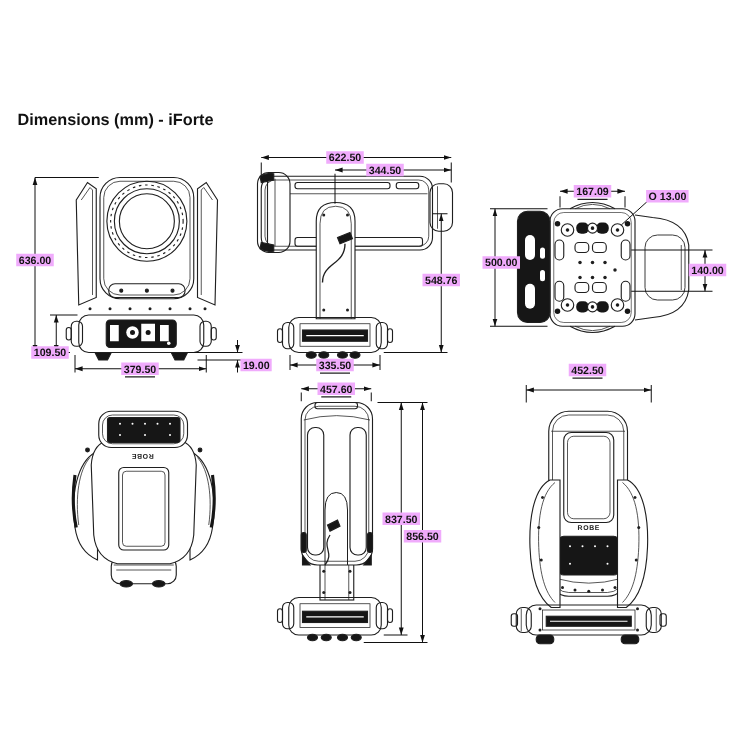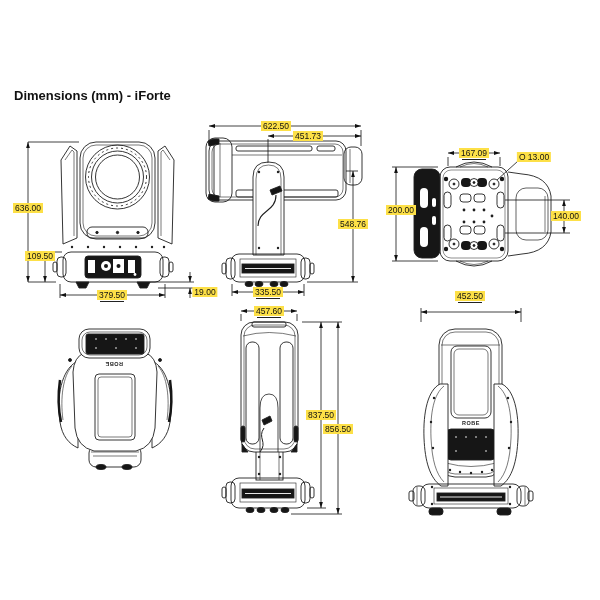--- a/index.html
+++ b/index.html
@@ -1,21 +1,21 @@
 <!DOCTYPE html>
 <html><head>
 <meta charset="utf-8">
 <style>
   html,body{margin:0;padding:0;background:#fff;}
   .canvas{position:relative;width:600px;height:600px;background:#fff;
           font-family:"Liberation Sans",sans-serif;overflow:hidden;}
   .title{position:absolute;left:14px;top:88px;font-size:13px;font-weight:700;color:#111;text-align:center;}
   svg{position:absolute;left:0;top:0;}
   .dim{position:absolute;transform:translate(-50%,-50%);font-size:8.5px;line-height:10px;
-       color:#111;background:#fde047;padding:0 2px;white-space:nowrap;z-index:5;}
+       color:#111;background:#f0abfc;padding:0 2px;white-space:nowrap;z-index:5;font-weight:bold;}
   .ul::after{content:"";position:absolute;left:3px;right:3px;bottom:-2px;border-bottom:1px solid #222;}
   .logo{position:absolute;transform:translate(-50%,-50%);font-size:5.5px;font-weight:700;
         letter-spacing:.5px;color:#222;z-index:4;}
   .logo.flip{transform:translate(-50%,-50%) rotate(180deg);}
 </style>
 </head>
 <body>
 
 <div class="canvas">
 
@@ -372,32 +372,32 @@
 
       <g stroke="#111" stroke-width="0.8">
         <line x1="421" y1="308" x2="421" y2="322"></line>
         <line x1="521" y1="308" x2="521" y2="322"></line>
         <line x1="421" y1="312" x2="521" y2="312" marker-start="url(#ar)" marker-end="url(#ar)"></line>
       </g>
     </g>
   </svg>
 
   <span class="dim" style="left:28px;top:208px">636.00</span>
-  <span class="dim" style="left:40px;top:256px">109.50</span>
+  <span class="dim" style="left:40px;top:282px">109.50</span>
   <span class="dim ul" style="left:112px;top:295px">379.50</span>
   <span class="dim" style="left:205px;top:292px">19.00</span>
 
   <span class="dim" style="left:276px;top:126px">622.50</span>
-  <span class="dim" style="left:308px;top:136px">451.73</span>
+  <span class="dim" style="left:308px;top:136px">344.50</span>
   <span class="dim" style="left:353px;top:224px">548.76</span>
   <span class="dim ul" style="left:268px;top:292px">335.50</span>
 
   <span class="dim ul" style="left:474px;top:153px">167.09</span>
   <span class="dim" style="left:534px;top:157px">O 13.00</span>
-  <span class="dim" style="left:401px;top:210px">200.00</span>
+  <span class="dim" style="left:401px;top:210px">500.00</span>
   <span class="dim" style="left:566px;top:216px">140.00</span>
 
   <span class="dim ul" style="left:269px;top:311px">457.60</span>
   <span class="dim" style="left:321px;top:415px">837.50</span>
   <span class="dim" style="left:338px;top:429px">856.50</span>
 
   <span class="dim ul" style="left:470px;top:296px">452.50</span>
 
   <span class="logo flip" style="left:114px;top:364px">ROBE</span>
   <span class="logo" style="left:471px;top:423px">ROBE</span>

